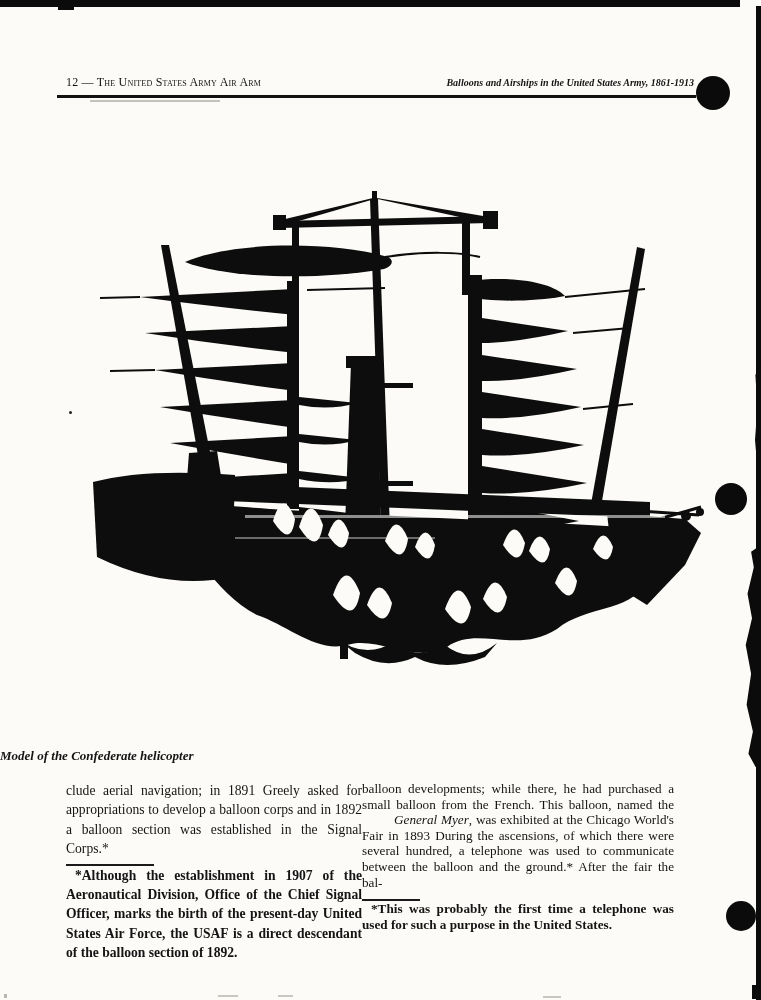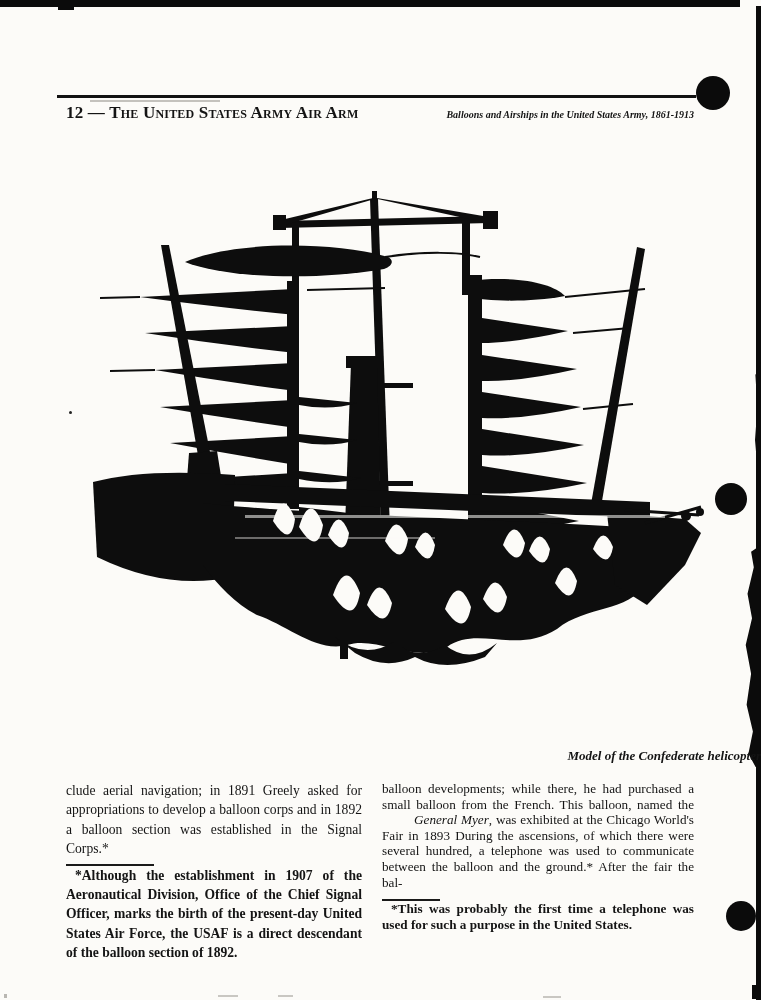--- a/index.html
+++ b/index.html
@@ -27,32 +27,32 @@
   }
   .corner-mark { position:absolute; right:3px; bottom:1px; width:6px; height:14px; background:#0b0b0b; }
   .speck { position:absolute; background:#222; }
   .speck-dot { left:69px; top:411px; width:3px; height:3px; border-radius:50%; }
   .bottom-smudge { position:absolute; height:2px; background:#c9c7c2; }
   .bs1 { left:218px; top:995px; width:20px; } .bs2 { left:278px; top:995px; width:15px; }
   .bs3 { left:543px; top:996px; width:18px; } .bs4 { left:4px; top:994px; width:3px; height:4px; background:#b9b7b2; }
 
   
   .header-row { position:absolute; left:66px; width:628px; top:75px; display:flex; justify-content:space-between; align-items:baseline; }
-  .header-left { font-weight:bold; font-size:17px; font-variant:small-caps; letter-spacing:.2px; white-space:nowrap;margin-top:28px; }
+  .header-left { font-weight:normal; font-size:12px; font-variant:small-caps; letter-spacing:.2px; white-space:nowrap; }
   .header-right { font-weight:bold; font-style:italic; font-size:10px; white-space:nowrap; }
   .header-rule { position:absolute; left:57px; top:95px; width:639px; height:3px; background:#121212; }
   .header-rule-ghost { position:absolute; left:90px; top:100px; width:130px; height:2px; background:#c4c2bd; }
 
   
   .figure { position:absolute; left:85px; top:185px; width:620px; height:480px; }
-  .caption { position:absolute; left:0; width:761px; top:748px; text-align:right;
+  .caption { position:absolute; left:0; width:761px; top:748px; text-align:left;
              font-weight:bold; font-style:italic; font-size:13px; }
 
   
-  .columns { position:absolute; left:66px; top:781px; width:628px; display:flex; gap:20px; }
+  .columns { position:absolute; left:66px; top:781px; width:628px; display:flex; }
   .col { }
   .col-left { width:296px; }
   .col-right { width:312px; }
   .col p { margin:0; text-align:justify; }
   .col-left p { font-size:13.6px; line-height:19.4px; }
   .col-right p { font-size:13.2px; line-height:15.6px; }
   .indent { text-indent:16px; }
   .book-title { font-style:italic;margin-left:32px; }
   .fn-rule { height:2px; background:#1a1a1a; margin-top:5px; }
   .fn-rule-left { width:88px; }

